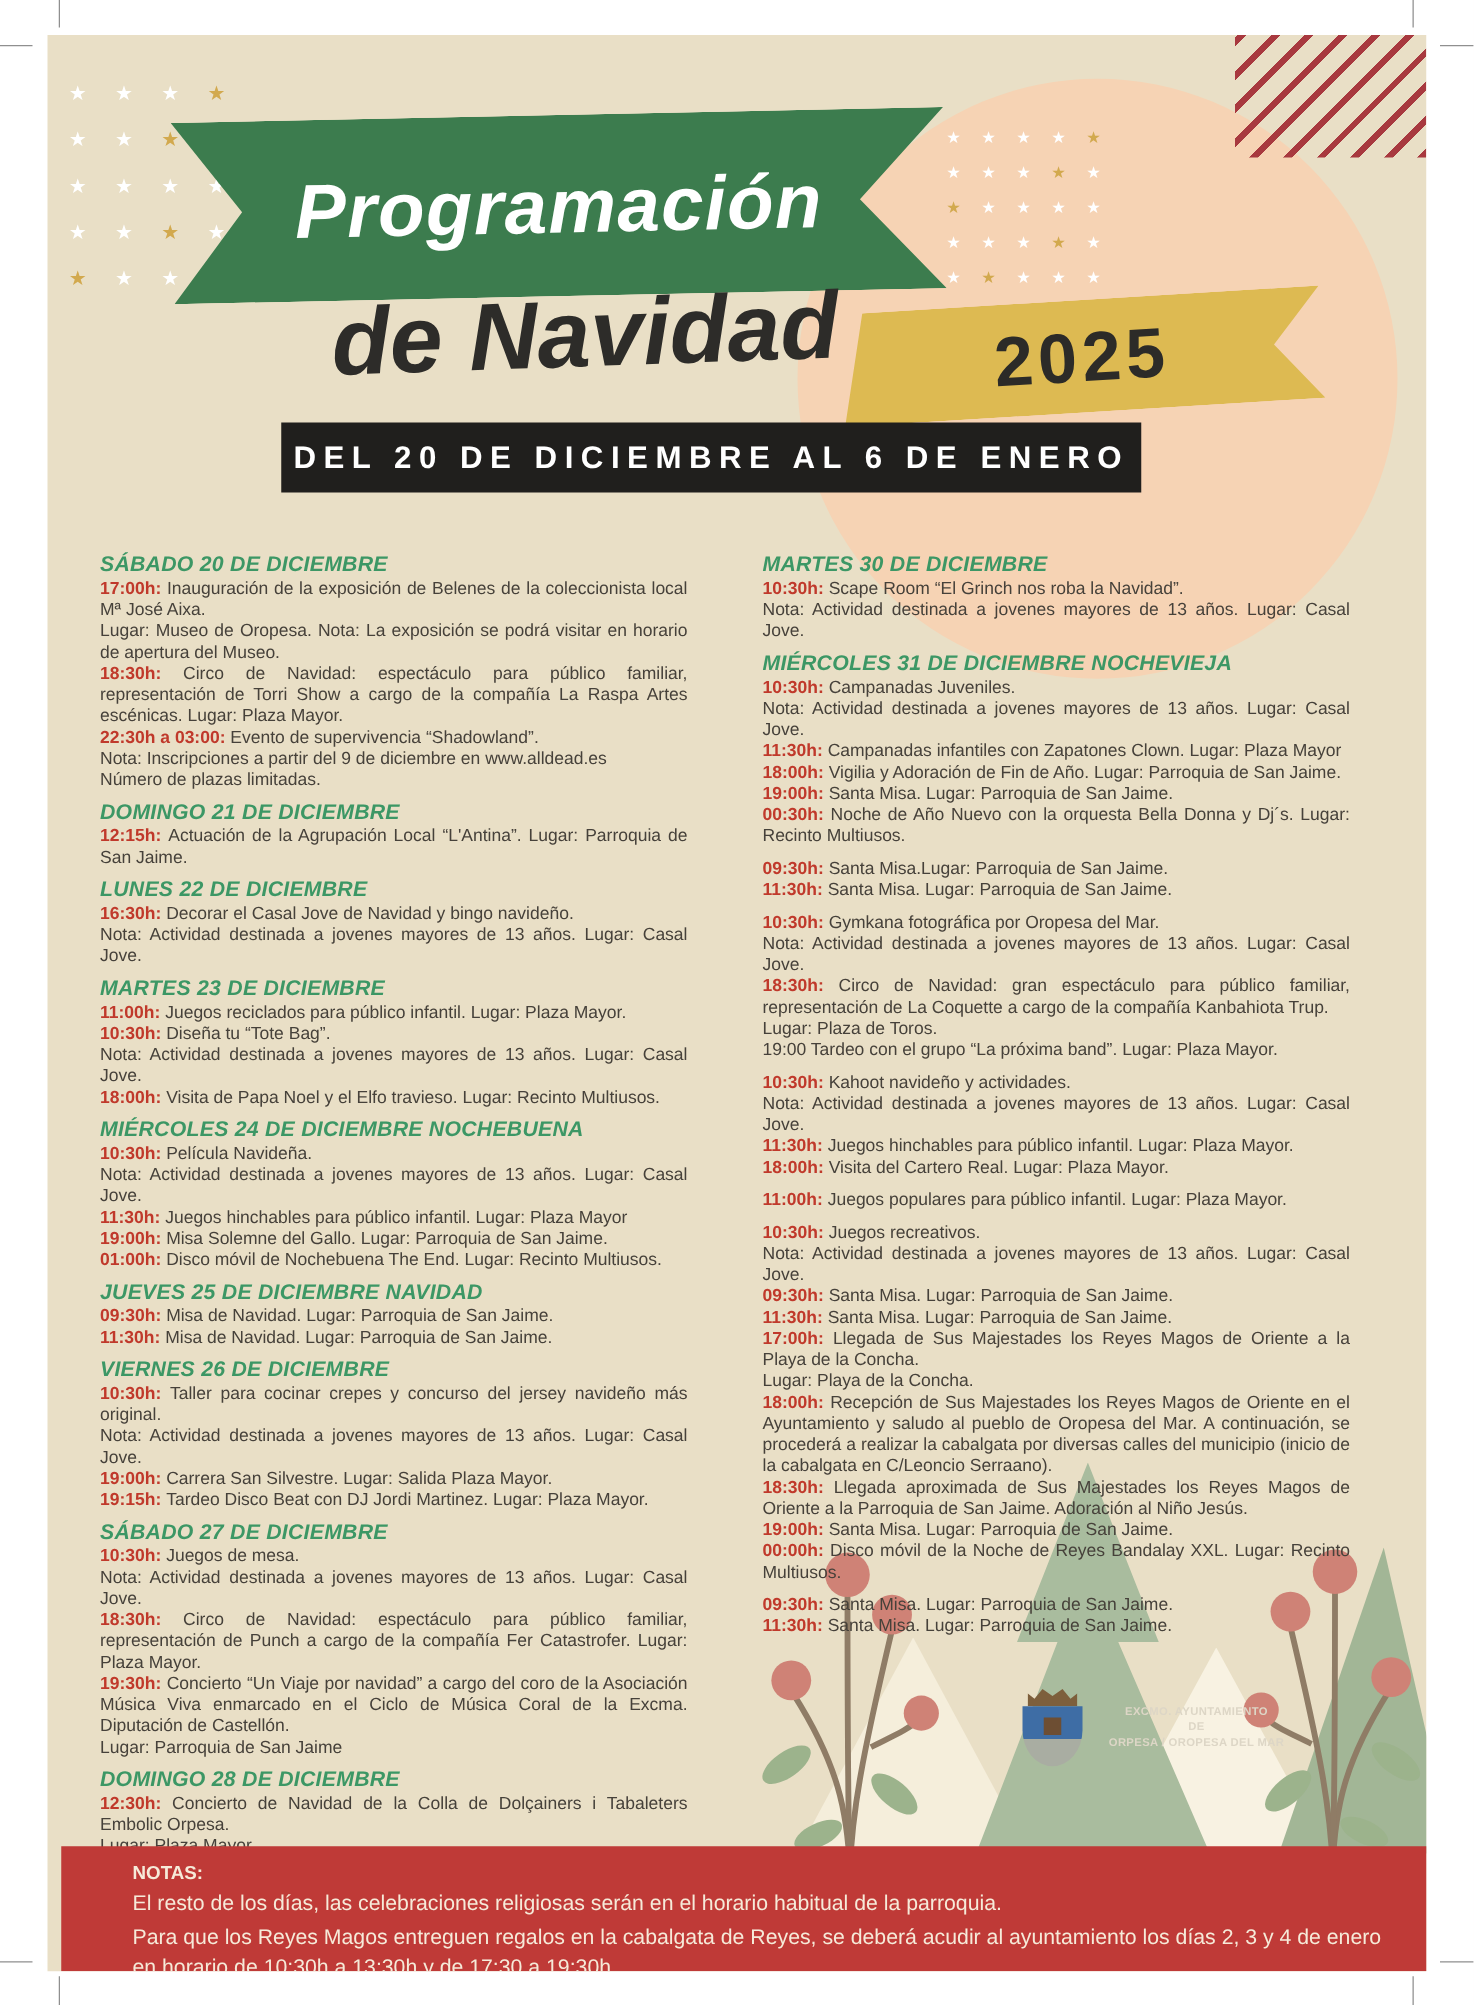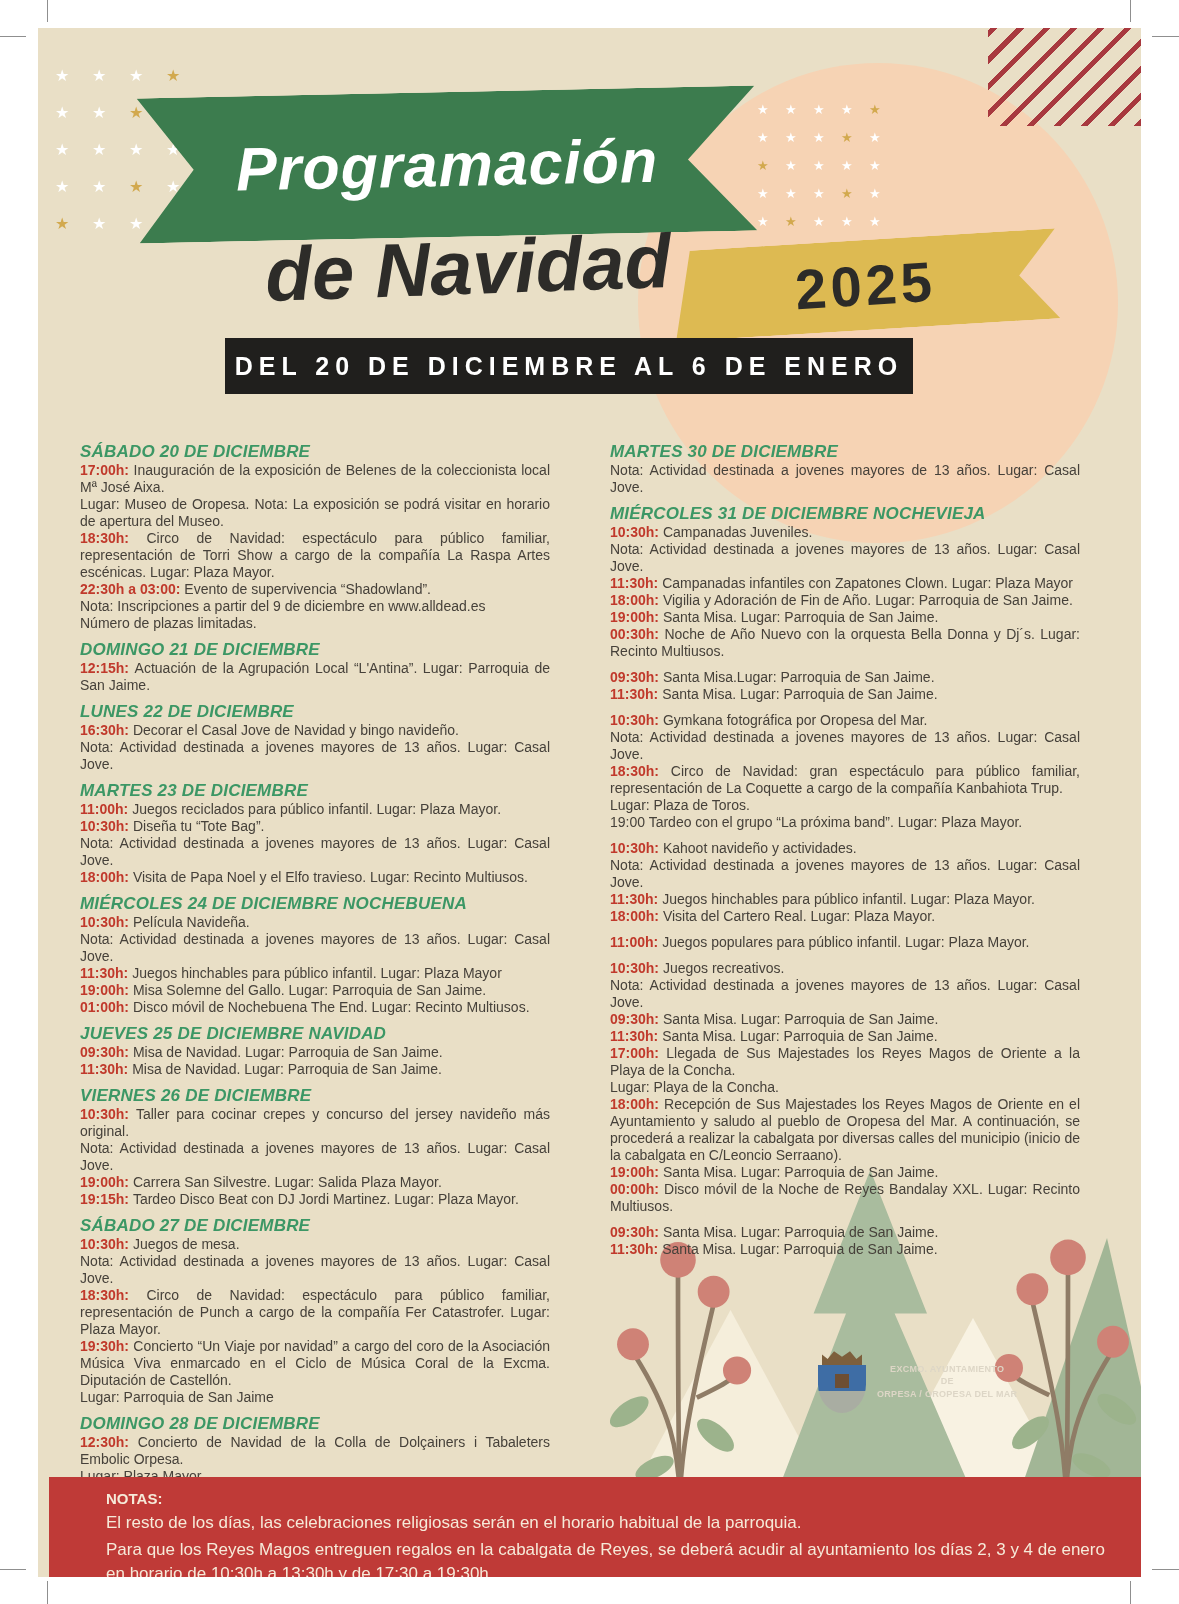--- a/index.html
+++ b/index.html
@@ -47,21 +47,21 @@
     clip-path:polygon(50% 0,100% 100%,0 100%);}
   .tree-green-big{left:700px;top:1142px;width:270px;height:312px;background:#a9bc9e;
     clip-path:polygon(49% 0,70% 46%,58% 46%,85% 100%,16% 100%,40% 46%,28% 46%);}
   .tree-green-far{left:985px;top:1210px;width:140px;height:245px;background:#a2b696;
     clip-path:polygon(60% 0,100% 100%,0 100%);}
   .berries{position:absolute;z-index:3;}
   .berries-l{left:565px;top:1185px;width:150px;height:285px;}
   .berries-r{left:955px;top:1180px;width:150px;height:290px;transform:scaleX(-1);}
 
   
-  .logo{position:absolute;left:778px;top:1322px;width:235px;display:flex;align-items:center;gap:9px;z-index:6;}
+  .logo{position:absolute;left:778px;top:1322px;width:235px;display:flex;align-items:center;gap:19px;z-index:6;}
   .shield{width:52px;}
   .crown{width:40px;height:15px;margin:0 auto;background:#7d5f3c;
     clip-path:polygon(0 100%,0 30%,14% 60%,30% 8%,50% 45%,70% 8%,86% 60%,100% 30%,100% 100%);}
   .shieldbody{width:48px;height:48px;margin:0 auto;border-radius:0 0 50% 50%/0 0 60% 60%;
     background:linear-gradient(#3e6da5 0 55%,#a9ada2 55% 100%);position:relative;}
   .keep{position:absolute;left:17px;top:9px;width:14px;height:14px;background:#6d4e33;}
   .logotext{color:#ddd6c6;font-size:9px;font-weight:700;line-height:1.35;text-align:center;letter-spacing:0.3px;}
 
   
   .footer{position:absolute;left:11px;top:1449px;width:1103px;height:100px;background:#bf3a37;z-index:8;
@@ -208,20 +208,21 @@
           <p class="ev">Lugar: Plaza Mayor.</p>
         </div>
         <div class="sec">
           <h3 class="dh green">LUNES 29 DE DICIEMBRE</h3>
           <p class="ev"><span class="tm">10:30h: </span>Torneo de Padel de usuarios del Casal.</p>
         </div>
       </div>
     <div class="col col-right">
         <div class="sec">
           <h3 class="dh green">MARTES 30 DE DICIEMBRE</h3>
+          <p class="ev"><span class="tm">10:30h: </span>Scape Room “El Grinch nos roba la Navidad”.</p>
           <p class="ev">Nota: Actividad destinada a jovenes mayores de 13 años. Lugar: Casal Jove.</p>
         </div>
         <div class="sec">
           <h3 class="dh green">MIÉRCOLES 31 DE DICIEMBRE NOCHEVIEJA</h3>
           <p class="ev"><span class="tm">10:30h: </span>Campanadas Juveniles.</p>
           <p class="ev">Nota: Actividad destinada a jovenes mayores de 13 años. Lugar: Casal Jove.</p>
           <p class="ev"><span class="tm">11:30h: </span>Campanadas infantiles con Zapatones Clown. Lugar: Plaza Mayor</p>
           <p class="ev"><span class="tm">18:00h: </span>Vigilia y Adoración de Fin de Año. Lugar: Parroquia de San Jaime.</p>
           <p class="ev"><span class="tm">19:00h: </span>Santa Misa. Lugar: Parroquia de San Jaime.</p>
           <p class="ev"><span class="tm">00:30h: </span>Noche de Año Nuevo con la orquesta Bella Donna y Dj´s. Lugar: Recinto Multiusos.</p>
@@ -247,20 +248,21 @@
           <p class="ev"><span class="tm">11:00h: </span>Juegos populares para público infantil. Lugar: Plaza Mayor.</p>
         </div>
         <div class="sec">
           <p class="ev"><span class="tm">10:30h: </span>Juegos recreativos.</p>
           <p class="ev">Nota: Actividad destinada a jovenes mayores de 13 años. Lugar: Casal Jove.</p>
           <p class="ev"><span class="tm">09:30h: </span>Santa Misa. Lugar: Parroquia de San Jaime.</p>
           <p class="ev"><span class="tm">11:30h: </span>Santa Misa. Lugar: Parroquia de San Jaime.</p>
           <p class="ev"><span class="tm">17:00h: </span>Llegada de Sus Majestades los Reyes Magos de Oriente a la Playa de la Concha.</p>
           <p class="ev">Lugar: Playa de la Concha.</p>
           <p class="ev"><span class="tm">18:00h: </span>Recepción de Sus Majestades los Reyes Magos de Oriente en el Ayuntamiento y saludo al pueblo de Oropesa del Mar. A continuación, se procederá a realizar la cabalgata por diversas calles del municipio (inicio de la cabalgata en C/Leoncio Serraano).</p>
+          <p class="ev"><span class="tm">18:30h: </span>Llegada aproximada de Sus Majestades los Reyes Magos de Oriente a la Parroquia de San Jaime. Adoración al Niño Jesús.</p>
           <p class="ev"><span class="tm">19:00h: </span>Santa Misa. Lugar: Parroquia de San Jaime.</p>
           <p class="ev"><span class="tm">00:00h: </span>Disco móvil de la Noche de Reyes Bandalay XXL. Lugar: Recinto Multiusos.</p>
         </div>
         <div class="sec">
           <p class="ev"><span class="tm">09:30h: </span>Santa Misa. Lugar: Parroquia de San Jaime.</p>
           <p class="ev"><span class="tm">11:30h: </span>Santa Misa. Lugar: Parroquia de San Jaime.</p>
         </div>
       </div>
 
     <div class="tri tree-cream-l"></div>

